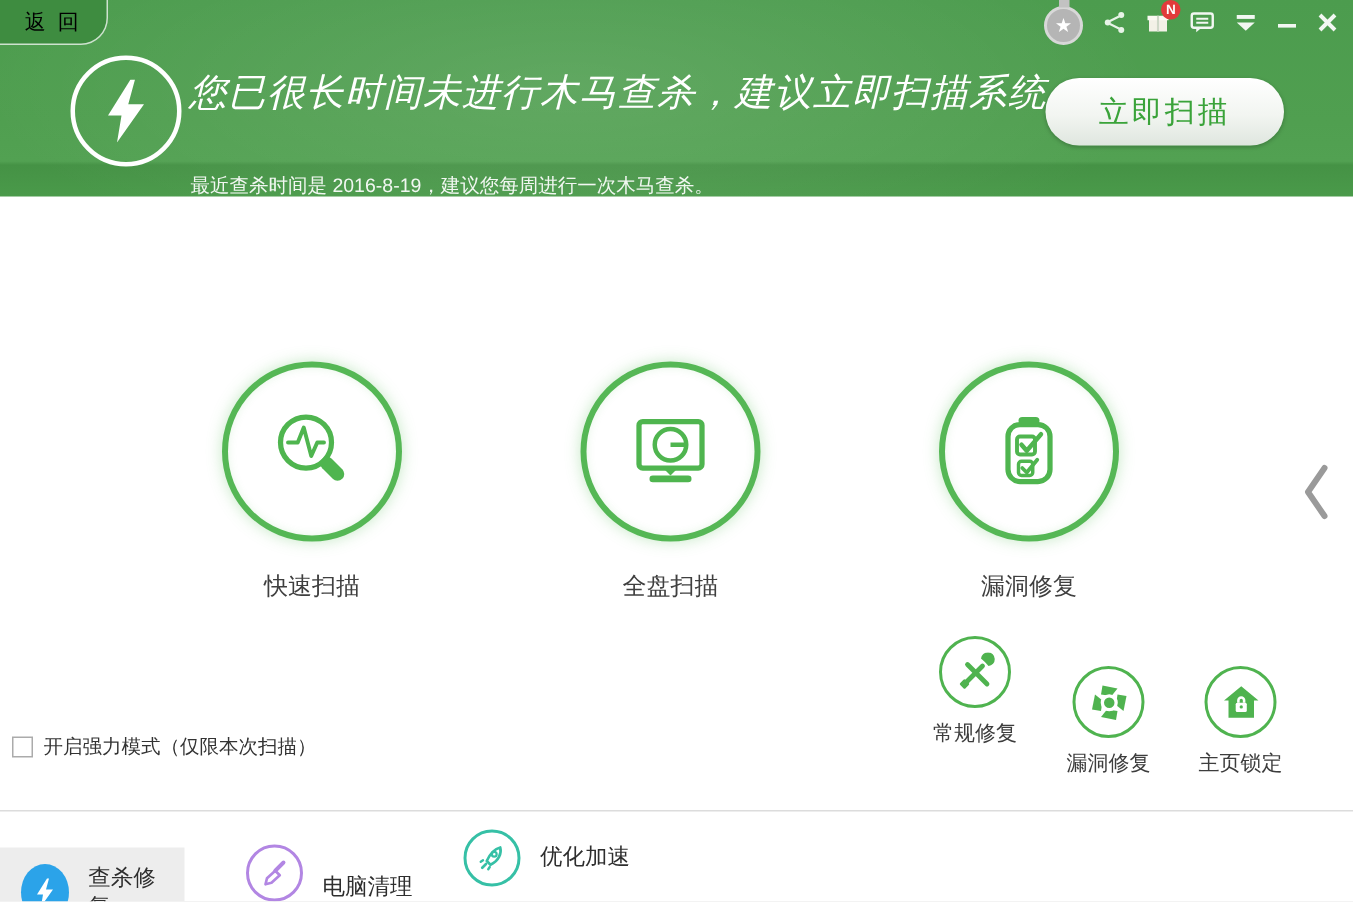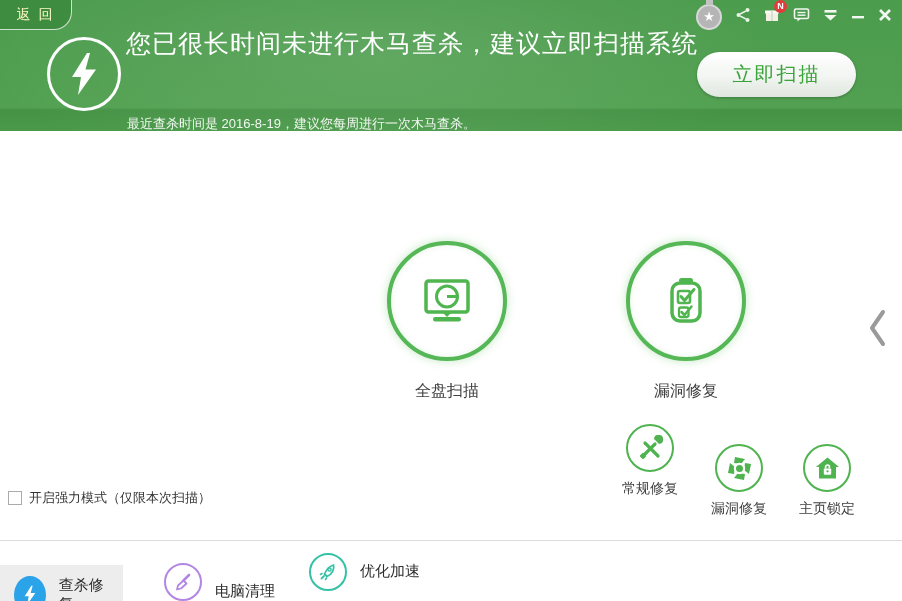--- a/index.html
+++ b/index.html
@@ -8,34 +8,34 @@
   #win { position:relative; width:902px; height:601px; background:#fff; outline:1px solid #c9c9c9; overflow:hidden; }
 
   
   .header { position:absolute; left:0; top:0; width:902px; height:131px;
     background:
       radial-gradient(ellipse 560px 180px at 42% 45%, rgba(255,255,255,0.10), rgba(255,255,255,0) 70%),
       linear-gradient(180deg,#4c9c4e 0%, #509f50 62%, #52a152 82%, #459245 84%, #4a9a4a 100%);
   }
   .back-tab { position:absolute; left:0; top:0; width:72px; height:30px; background:#3e8c40;
     border-bottom-right-radius:18px; border-right:1px solid rgba(255,255,255,.75); border-bottom:1px solid rgba(255,255,255,.75);
-    color:#fef9c3; font-size:14px; letter-spacing:8px; display:flex; align-items:center; justify-content:center; padding-left:6px; cursor:pointer; }
+    color:#000000; font-size:14px; letter-spacing:8px; display:flex; align-items:center; justify-content:center; padding-left:6px; cursor:pointer; }
 
   .tb-icons { position:absolute; right:10px; top:0; height:30px; display:flex; align-items:center; gap:13px; }
   .tb-icons .ic { display:flex; align-items:center; justify-content:center; cursor:pointer; }
   .medal { width:26px; height:26px; margin-top:4px; border-radius:50%; background:#b5b5b5; border:2px solid #d8d8d8;
     color:#fff; font-size:13px; line-height:22px; text-align:center; position:relative; }
   .medal:before { content:""; position:absolute; left:8px; top:-7px; width:7px; height:6px; background:#c2c2c2; }
   .gift-wrap { position:relative; }
   .badge { position:absolute; right:-7px; top:-7px; width:13px; height:13px; background:#e23b3b; border-radius:50%;
     color:#fff; font-size:9px; font-weight:bold; line-height:13px; text-align:center; }
 
   .bolt-circle { position:absolute; left:47px; top:37px; width:74px; height:74px; border:3px solid #fff; border-radius:50%;
     display:flex; align-items:center; justify-content:center; }
-  .banner-title { position:absolute; left:126px; top:27px; color:#fff; font-size:25px; letter-spacing:1px; white-space:nowrap; }
+  .banner-title { position:absolute; left:126px; top:45px; color:#fff; font-size:25px; letter-spacing:1px; white-space:nowrap;font-style:italic; }
   .banner-sub { position:absolute; left:127px; top:90px; color:rgba(255,255,255,.92); font-size:13px; white-space:nowrap;margin-top:25px; }
   .scan-now { position:absolute; left:697px; top:52px; width:159px; height:45px; border:none; border-radius:23px;
     background:linear-gradient(180deg,#ffffff 0%, #f2f5f1 55%, #dfe6df 100%);
     color:#3aa33a; font-size:20px; font-family:Liberation Mono, monospace; letter-spacing:2px; cursor:pointer;
     box-shadow:0 1px 3px rgba(0,0,0,.25); }
 
   
   .scan-item { position:absolute; width:120px; cursor:pointer; }
   .scan-ring { width:120px; height:120px; border:4px solid #55b755; border-radius:50%;
     box-shadow:0 0 10px rgba(90,190,90,.35), inset 0 0 6px rgba(90,190,90,.15);
@@ -132,20 +132,30 @@
         <path d="M14 0 L4 16 h6 L8 28 L20 11 h-7 L16 0 Z" fill="#ffffff"></path>
       </svg>
     </div>
 
     <div class="banner-title">您已很长时间未进行木马查杀，建议立即扫描系统</div>
     <div class="banner-sub">最近查杀时间是 2016-8-19，建议您每周进行一次木马查杀。</div>
 
     <button class="scan-now">立即扫描</button>
   </div>
 
+  <div class="scan-item" style="left:148px; top:241px;">
+    <div class="scan-ring">
+      <svg width="62" height="62" viewBox="0 0 62 62" fill="none">
+        <circle cx="27" cy="25" r="17" stroke="#4fb54f" stroke-width="3.5"></circle>
+        <polyline points="15,25 21.5,25 25.5,15 30.5,34 34.5,25 39,25" stroke="#4fb54f" stroke-width="2.6" stroke-linejoin="round" stroke-linecap="round"></polyline>
+        <line x1="41" y1="39" x2="48" y2="46" stroke="#4fb54f" stroke-width="9" stroke-linecap="round"></line>
+      </svg>
+    </div>
+    <div class="scan-label">快速扫描</div>
+  </div>
 
   <div class="scan-item" style="left:387px; top:241px;">
     <div class="scan-ring">
       <svg width="62" height="62" viewBox="0 0 62 62" fill="none">
         <rect x="10" y="11" width="42" height="31" rx="2.5" stroke="#4fb54f" stroke-width="3.5"></rect>
         <circle cx="31" cy="26.5" r="10.5" stroke="#4fb54f" stroke-width="3"></circle>
         <line x1="31" y1="26.5" x2="41.5" y2="26.5" stroke="#4fb54f" stroke-width="3"></line>
         <polygon points="26,42 36,42 31,47" fill="#4fb54f"></polygon>
         <rect x="17" y="47" width="28" height="4.5" rx="2.2" fill="#4fb54f"></rect>
       </svg>

